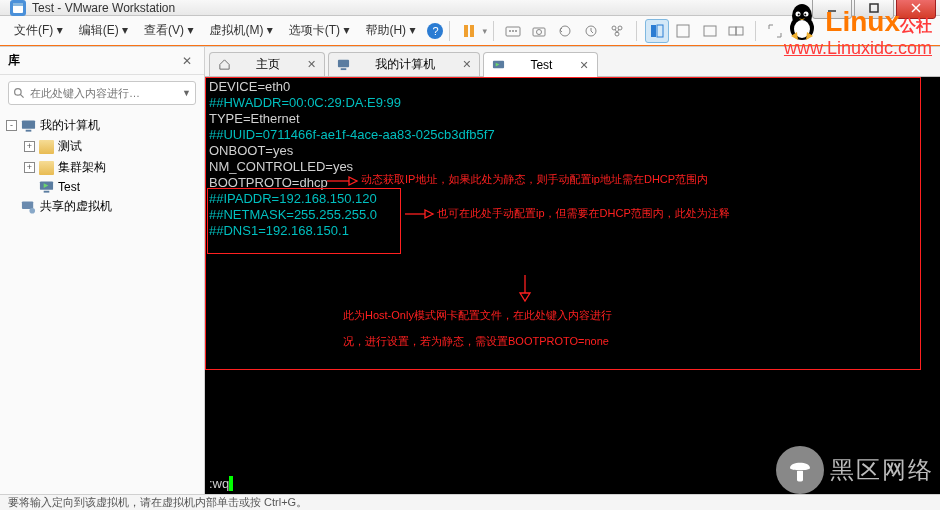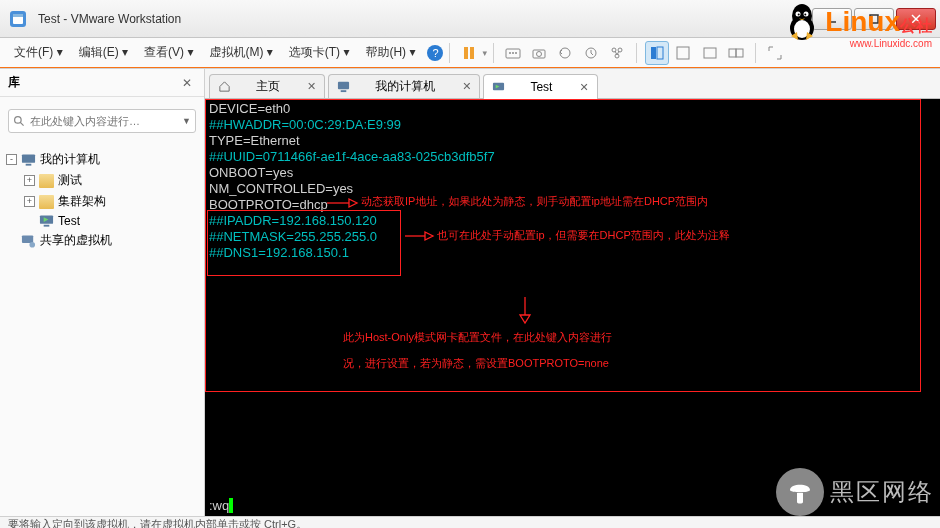--- a/index.html
+++ b/index.html
@@ -1,19 +1,19 @@
 <!DOCTYPE html>
 <html><head>
 <meta charset="utf-8">
 <style>
 * { margin: 0; padding: 0; box-sizing: border-box; font-family: "Microsoft YaHei", "Segoe UI", Tahoma, sans-serif; }
 body { background: #fff; width: 940px; height: 528px; overflow: hidden; position: relative; }
 
 
-.titlebar { height: 38px; background: linear-gradient(#f8f8f8,#e8e8e8); border-bottom: 1px solid #c5c5c5; display: flex; align-items: center; padding: 1px 4px; position: relative; gap: 6px; }
+.titlebar { height: 16px; background: linear-gradient(#f8f8f8,#e8e8e8); border-bottom: 1px solid #c5c5c5; display: flex; align-items: center; padding: 1px 4px; position: relative; }
 .titlebar .icon { width: 16px; height: 16px; margin: 0 6px; }
 .titlebar .title { font-size: 12px; color: #333; flex: 1; }
 .win-btns { display: flex; }
 .win-btn { width: 40px; height: 22px; display: flex; align-items: center; justify-content: center; border: 1px solid #a0a0a0; background: linear-gradient(#fdfdfd,#e0e0e0); border-radius: 3px; margin-left: 2px; font-size: 11px; }
 .win-btn.close { background: linear-gradient(#f07070,#d43c28); color: #fff; border-color: #a02020; }
 .win-btn svg { width: 10px; height: 10px; }
 
 
 .menubar { height: 30px; background: #fafafa; border-bottom: 1px solid #f97316; display: flex; align-items: center; padding: 0 6px; }
 .menu-item { font-size: 12px; color: #333; padding: 4px 8px; cursor: default; }
@@ -24,21 +24,21 @@
 .pause-btn { color: #f0a030; }
 .view-btn-group { display: flex; border: 1px solid transparent; }
 .view-btn-group .tool-btn.active { background: #d4e8f7; border: 1px solid #7fb8e0; }
 
 
 .content { display: flex; height: 448px; border-top: 1px solid #d0d0d0; }
 .sidebar { width: 205px; border-right: 1px solid #d0d0d0; background: #fafafa; display: flex; flex-direction: column; }
 .sb-header { height: 28px; display: flex; align-items: center; justify-content: space-between; padding: 0 8px; border-bottom: 1px solid #e0e0e0; }
 .sb-header-title { font-size: 12px; font-weight: bold; }
 .sb-header-close { font-size: 12px; color: #666; padding: 0 4px; }
-.sb-search { margin: 12px 8px; border: 1px solid #c8c8c8; border-radius: 3px; height: 24px; display: flex; align-items: center; padding: 0 4px; background: #fff; }
+.sb-search { margin: 6px 8px; border: 1px solid #c8c8c8; border-radius: 3px; height: 24px; display: flex; align-items: center; padding: 0 4px; background: #fff; }
 .sb-search svg { width: 13px; height: 13px; fill: #888; }
 .sb-search input { border: none; outline: none; flex: 1; font-size: 11px; padding: 0 4px; color: #999; }
 .sb-dropdown-arrow { font-size: 9px; color: #666; }
 .tree { padding: 4px 6px; font-size: 12px; }
 .tree-item { display: flex; align-items: center; padding: 2px 0; cursor: default; }
 .tree-item .expander { width: 11px; height: 11px; border: 1px solid #888; font-size: 9px; line-height: 9px; text-align: center; margin-right: 4px; color: #555; background: #fff; }
 .tree-item .spacer { width: 15px; }
 .tree-item svg, .tree-item .folder-icon, .tree-item .monitor-icon, .tree-item .share-icon { width: 15px; height: 14px; margin-right: 4px; flex-shrink: 0; }
 .tree-children { padding-left: 18px; }
 .folder-icon { background: linear-gradient(#f6dc95,#e8bb52); border-radius: 1px; }
@@ -68,21 +68,21 @@
 .footer-annot .txt { font-size: 24px; font-weight: normal; letter-spacing: 2px; }
 
 
 .statusbar { height: 16px; border-top: 1px solid #d0d0d0; background: #f5f5f5; font-size: 11px; color: #555; display: flex; align-items: center; padding: 0 8px; }
 
 
 .watermark-linux { position: absolute; top: 2px; right: 8px; text-align: right; }
 .watermark-linux .tux { display: inline-block; vertical-align: middle; }
 .watermark-linux .txt1 { color: #ff7800; font-size: 28px; font-weight: bold; font-family: "Arial Black"; display: inline-block; vertical-align: middle; }
 .watermark-linux .txt1 .sub { color: #ff3a3a; font-size: 16px; margin-top: 40px; }
-.watermark-linux .txt2 { color: #ff3a3a; font-size: 10px; display: block; margin-top: -4px; }
+.watermark-linux .txt2 { color: #ff3a3a; font-size: 18px; display: block; margin-top: -4px; text-decoration: underline; }
 </style>
 </head>
 <body>
 
 <div class="titlebar">
   <svg class="icon" viewBox="0 0 16 16">
       <rect width="16" height="16" rx="3" fill="#4a90d9"></rect>
       <rect x="3" y="3" width="10" height="10" rx="1" fill="#fff"></rect>
       <rect x="3" y="3" width="10" height="3" fill="#88b8e0"></rect>
     </svg>

